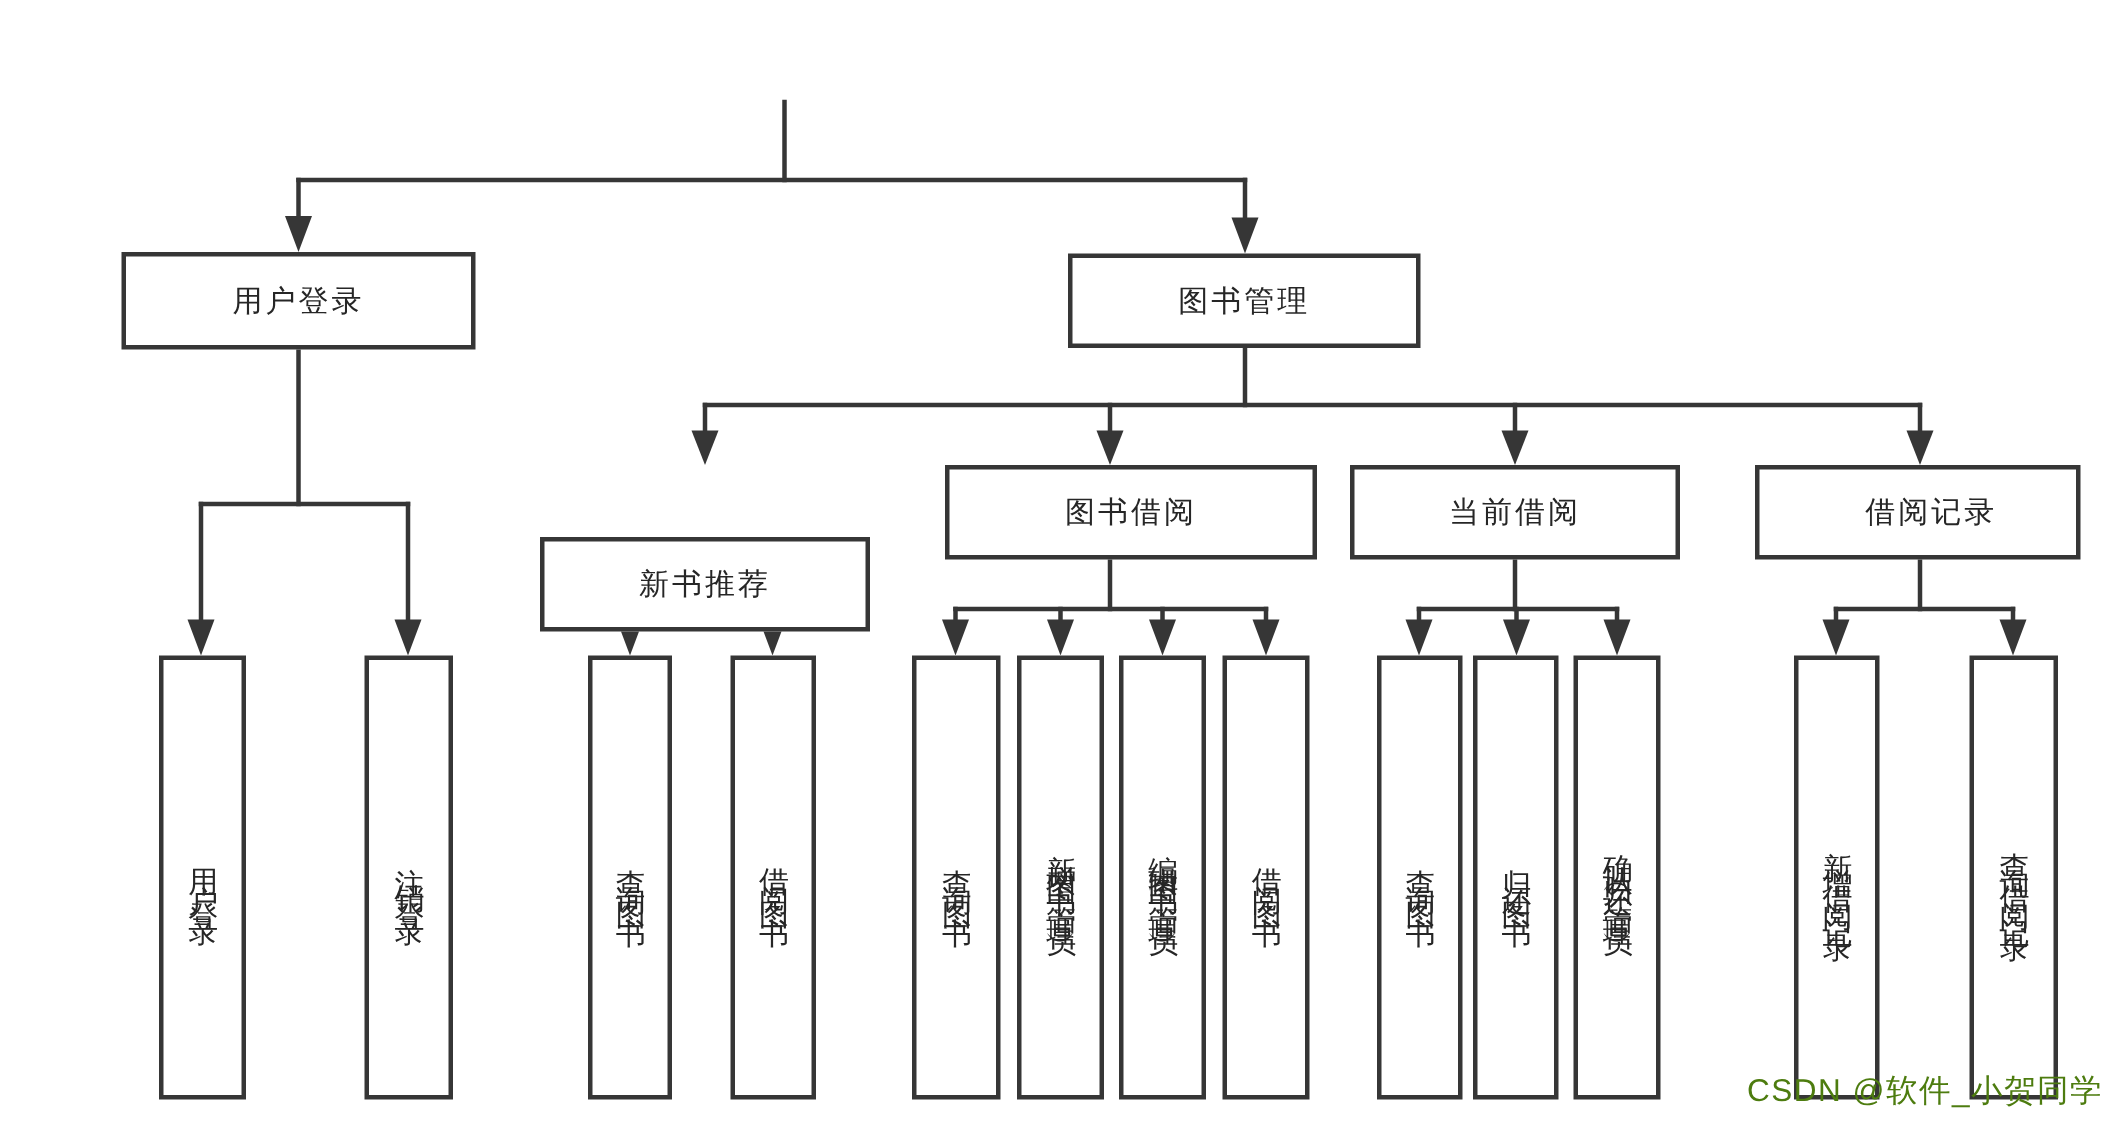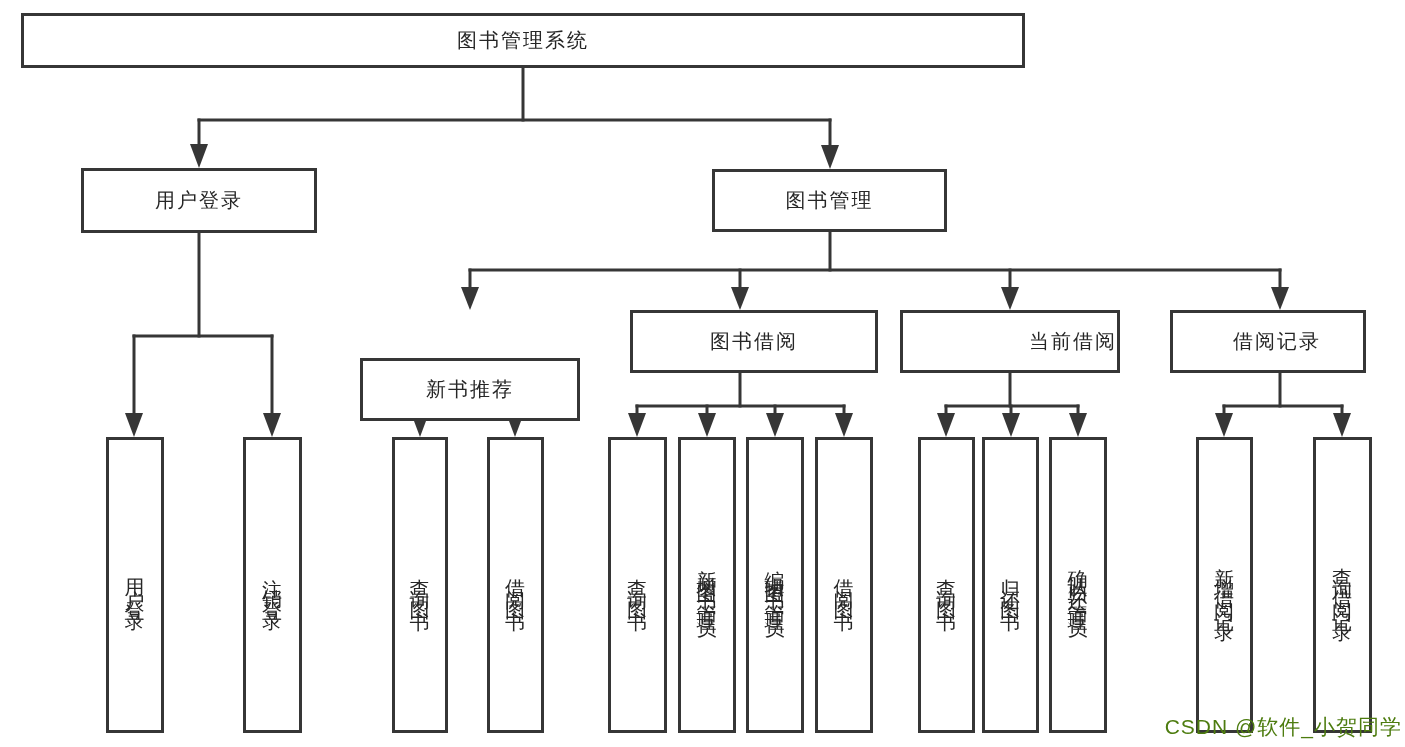--- a/index.html
+++ b/index.html
@@ -59,22 +59,22 @@
     white-space: nowrap;
     margin-top: 28px;
   }
 
   
   #node-root            { left: 21px;   top: 13px;  width: 1004px; height: 55px; }
   #node-user-login      { left: 81px;   top: 168px; width: 236px;  height: 65px; }
   #node-book-mgmt       { left: 712px;  top: 169px; width: 235px;  height: 63px; justify-content: center; }
   #node-new-book-rec    { left: 360px;  top: 310px; width: 220px;  height: 63px; margin-top: 48px; }
   #node-book-borrow     { left: 630px;  top: 310px; width: 248px;  height: 63px; }
-  #node-current-borrow  { left: 900px;  top: 310px; width: 220px;  height: 63px; justify-content: flex-end; }
-  #node-borrow-records  { left: 1170px; top: 310px; width: 196px;  height: 63px; padding-left: 18px; }
+  #node-current-borrow  { left: 900px;  top: 310px; width: 220px;  height: 63px; }
+  #node-borrow-records  { left: 1170px; top: 310px; width: 217px;  height: 63px; padding-left: 18px; }
 
   .vbox { top: 437px; height: 296px; }
   #leaf-user-login      { left: 106px;  width: 58px; }
   #leaf-logout          { left: 243px;  width: 59px; }
   #leaf-rec-query       { left: 392px;  width: 56px; }
   #leaf-rec-borrow      { left: 487px;  width: 57px; }
   #leaf-bb-query        { left: 608px;  width: 59px; }
   #leaf-bb-add          { left: 678px;  width: 58px; }
   #leaf-bb-edit         { left: 746px;  width: 58px; }
   #leaf-bb-borrow       { left: 815px;  width: 58px; }
@@ -148,23 +148,20 @@
       <polygon points="766,413 784,413 775,437"></polygon>
       <polygon points="835,413 853,413 844,437"></polygon>
       <polygon points="937,413 955,413 946,437"></polygon>
       <polygon points="1002,413 1020,413 1011,437"></polygon>
       <polygon points="1069,413 1087,413 1078,437"></polygon>
       <polygon points="1215,413 1233,413 1224,437"></polygon>
       <polygon points="1333,413 1351,413 1342,437"></polygon>
     </g>
   </svg>
 
-  <div id="node-root" class="hbox">
-    <span class="lbl">图书管理系统</span>
-  </div>
 
   <div id="node-user-login" class="hbox">
     <span class="lbl">用户登录</span>
   </div>
   <div id="node-book-mgmt" class="hbox">
     <span class="lbl">图书管理</span>
   </div>
 
   <div id="node-new-book-rec" class="hbox">
     <span class="lbl">新书推荐</span>

